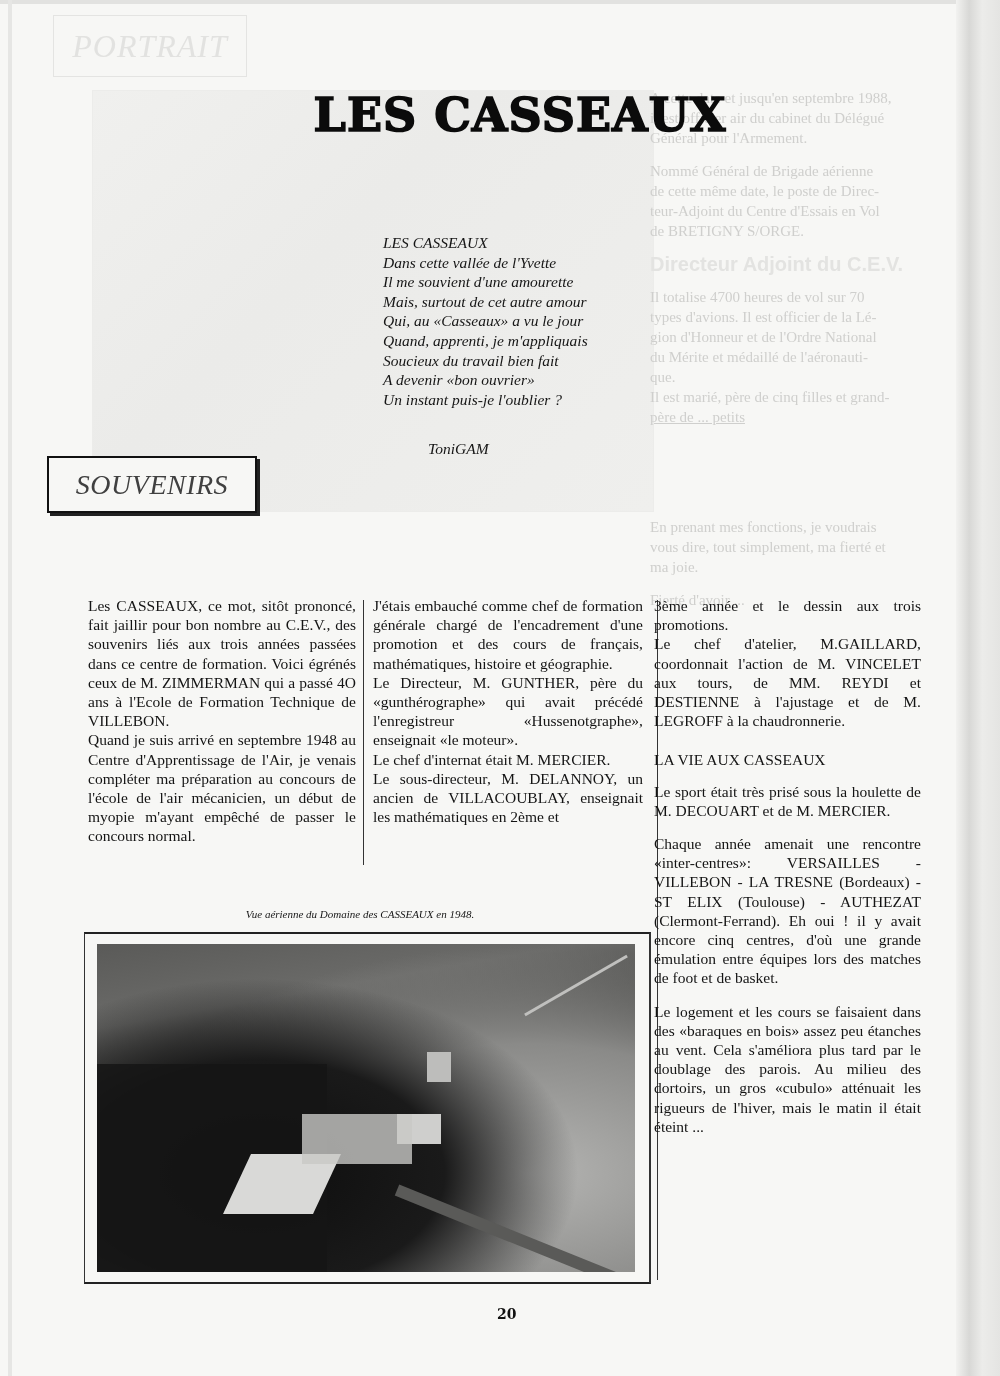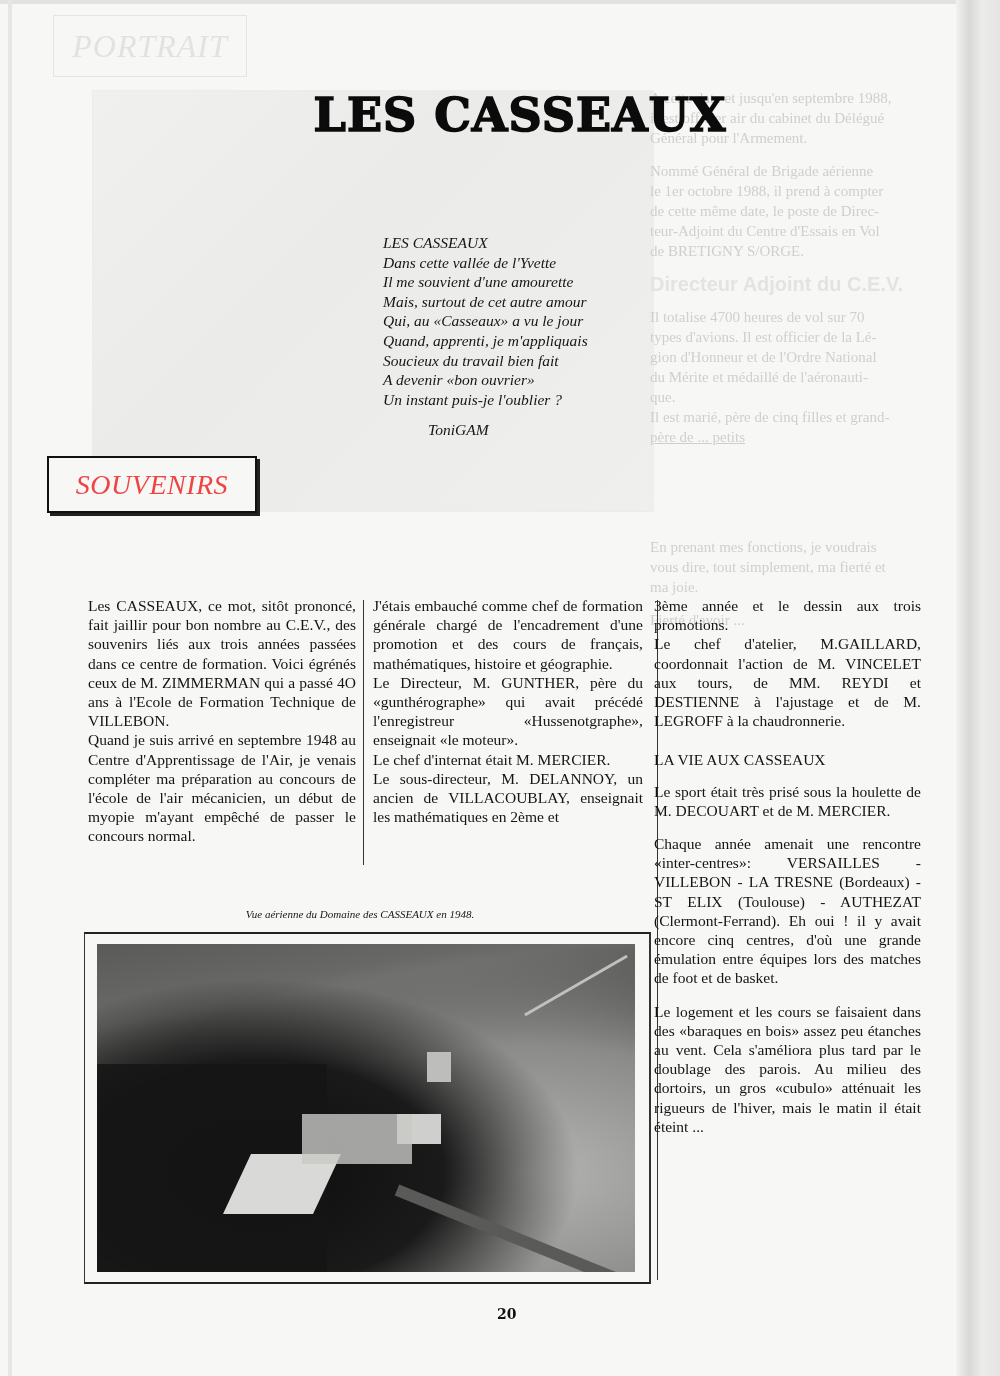--- a/index.html
+++ b/index.html
@@ -46,31 +46,31 @@
       font-family: "DejaVu Serif", serif; font-weight: 900; font-size: 46px;
       letter-spacing: 1px; color: #0b0b0b; text-align: center;
       -webkit-text-stroke: 1.6px #0b0b0b;
     }
     .poem {
       position: absolute; left: 383px; top: 233px; width: 270px;
       font-style: italic; font-size: 15.5px; line-height: 19.6px; color: #161616;
     }
     .poem .line { display: block; white-space: nowrap; }
     .poem-author {
-      position: absolute; left: 428px; top: 421px;
+      position: absolute; left: 428px; top: 440px;
       font-style: italic; font-size: 15.5px; color: #161616;
     }
     .section-box {
       position: absolute; left: 47px; top: 456px; width: 206px; height: 53px;
       border: 2px solid #111; box-shadow: 3px 3px 0 #222;
       background: #f7f7f5;
       display: flex; align-items: center; justify-content: center;
     }
     .section-box span {
-      font-style: italic; font-size: 28px; color: #ef4444; letter-spacing: 0.5px;
+      font-style: italic; font-size: 28px; color: #404040; letter-spacing: 0.5px;
     }
     .col {
       position: absolute; font-size: 15.5px; line-height: 19.2px;
       text-align: justify; color: #141414;
     }
     .col p { margin: 0; }
     .col .gap { margin-top: 12px; }
     .col1 { left: 88px; top: 596px; width: 268px; }
     .col2 { left: 373px; top: 596px; width: 270px; }
     .col3 { left: 654px; top: 596px; width: 267px; }
@@ -118,21 +118,20 @@
 </div>
 <div class="ghost-photo"></div>
 <div class="ghost-col">
   <p>
     <span style="display: block;">A cette date et jusqu'en septembre 1988,</span>
     <span style="display: block;">il est officier air du cabinet du Délégué</span>
     <span style="display: block;">Général pour l'Armement.</span>
   </p>
   <p>
     <span style="display: block;">Nommé Général de Brigade aérienne</span>
-    <span style="display: block;">le 1er octobre 1988, il prend à compter</span>
     <span style="display: block;">de cette même date, le poste de Direc-</span>
     <span style="display: block;">teur-Adjoint du Centre d'Essais en Vol</span>
     <span style="display: block;">de BRETIGNY S/ORGE.</span>
   </p>
   <p class="ghost-head">Directeur Adjoint du C.E.V.</p>
   <p>
     <span style="display: block;">Il totalise 4700 heures de vol sur 70</span>
     <span style="display: block;">types d'avions. Il est officier de la Lé-</span>
     <span style="display: block;">gion d'Honneur et de l'Ordre National</span>
     <span style="display: block;">du Mérite et médaillé de l'aéronauti-</span>

